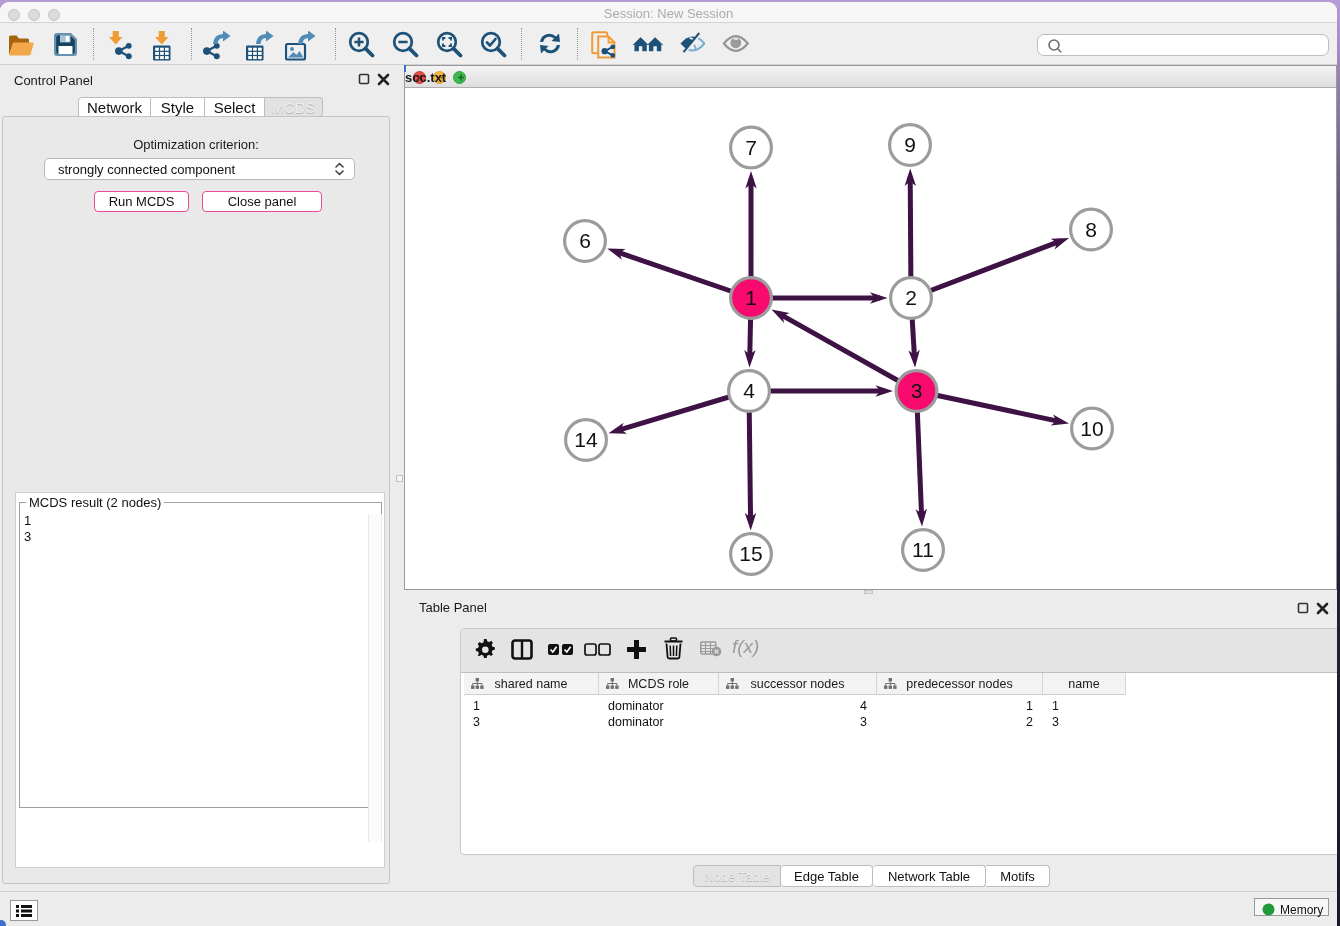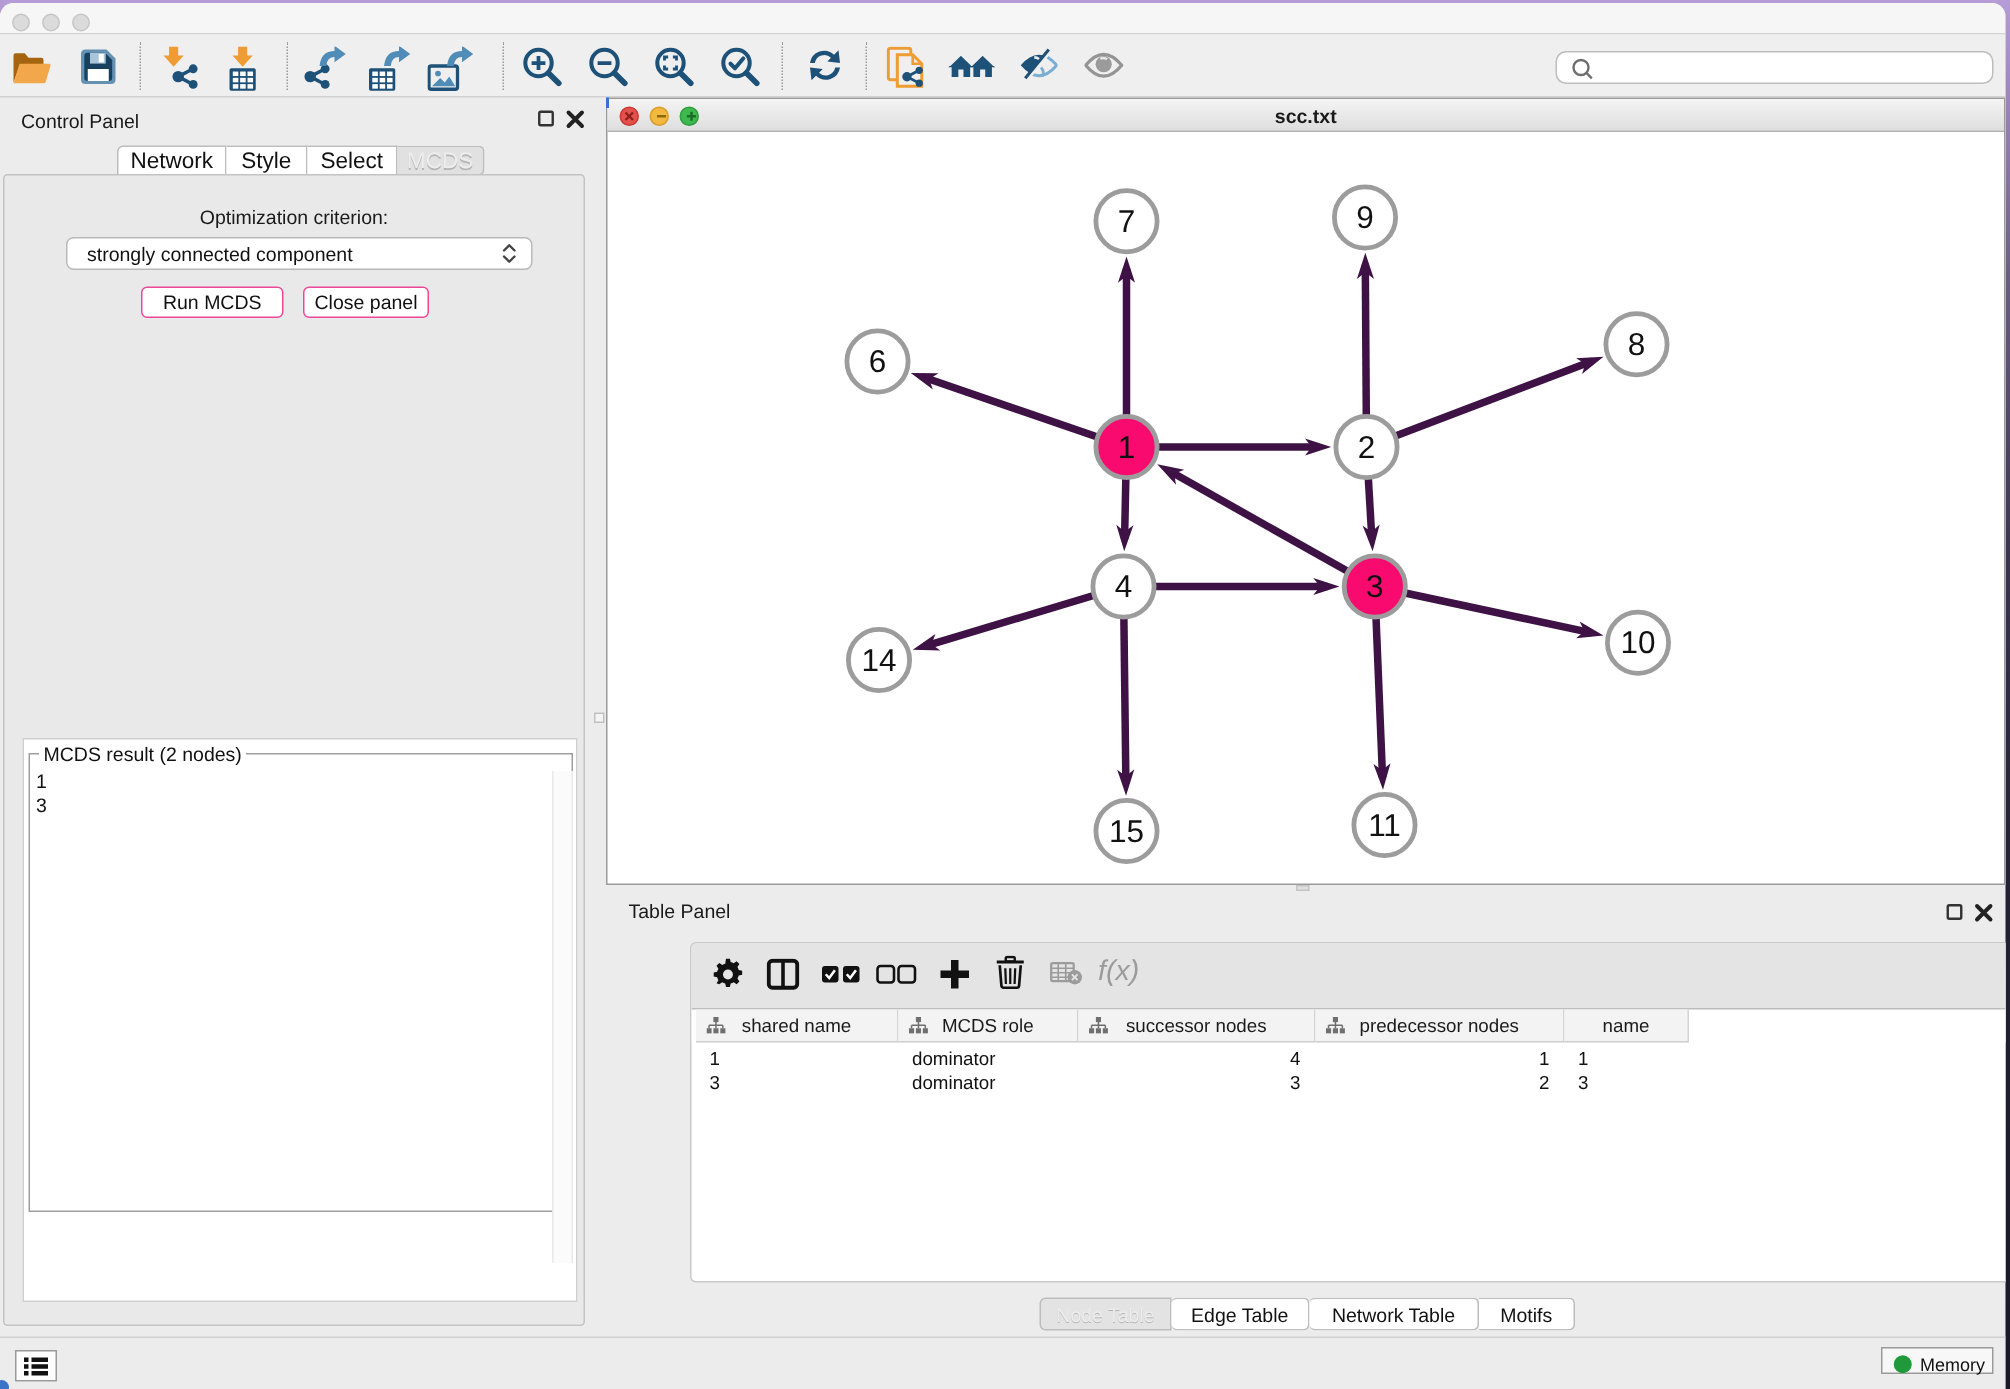--- a/index.html
+++ b/index.html
@@ -22,21 +22,21 @@
 .opt-label { position:absolute; left:0; top:135px; width:392px; text-align:center; font-size:13px; color:#1a1a1a; }
 .selectbox { position:absolute; left:44px; top:156px; width:311px; height:22px; background:#fff; border:1px solid #b9b9b9; border-radius:5px; font-size:13px; color:#111; line-height:21px; padding-left:13px; }
 .btn { position:absolute; top:189px; height:21px; background:#fff; border:1px solid #ec4899; border-radius:4px; font-size:13px; color:#111; text-align:center; line-height:20px; }
 .resultbox { position:absolute; left:15px; top:490px; width:370px; height:376px; background:#fff; border:1px solid #cecece; }
 .fieldset { position:absolute; left:3px; top:9px; width:363px; height:306px; border:1px solid #9e9e9e; }
 .legend { position:absolute; left:6px; top:-8px; background:#fff; padding:0 3px; font-size:13px; color:#111; }
 .scrolltrack { position:absolute; right:2px; top:21px; width:14px; height:328px; background:#fbfbfb; border-left:1px solid #e9e9e9; border-right:1px solid #e9e9e9; }
 
 .netwin { position:absolute; left:404px; top:63px; width:933px; height:525px; border:1px solid #9a9a9a; background:#fff; }
 .nettitle { position:absolute; left:0; top:0; width:100%; height:22px; background:linear-gradient(180deg,#f4f4f4,#dedede); border-bottom:1px solid #aeaeae; }
-.nettext { position:absolute; top:4px; left:0; width:100%; text-align:center; font-size:13px; font-weight:bold; color:#1a1a1a; }
+.nettext { position:absolute; top:4px; left:0; width:100%; font-size:13px; font-weight:bold; color:#1a1a1a; }
 .light { position:absolute; top:4.5px; width:13px; height:13px; border-radius:50%; }
 
 .tblwrap { position:absolute; left:412px; top:626px; width:919px; height:227px; border:1px solid #c9c9c9; border-radius:4px; background:#fff; overflow:hidden;margin-left:48px; }
 .tbltoolbar { position:absolute; left:0; top:0; width:100%; height:43px; background:#e4e4e4; }
 .tblhead { position:absolute; left:0; top:43px; width:100%; height:23px; background:#fff; border-top:1px solid #bdbdbd; font-size:12.5px; color:#1a1a1a; }
 .hcell { position:absolute; top:0; height:22px; line-height:22px; text-align:center; border-right:1px solid #d4d4d4; border-bottom:1px solid #cfcfcf; background:#f3f3f3; }
 .trow { position:absolute; font-size:12.5px; color:#111; height:16px; line-height:16px; }
 .tabs-bot { position:absolute; top:863px; height:22px; }
 .btab { position:absolute; top:0; height:22px; background:#fff; border:1px solid #bdbdbd; font-size:13px; color:#111; text-align:center; line-height:21px; border-radius:4px; }
 .statusbar { position:absolute; left:0; top:889px; width:100%; height:35px; background:#ececec; border-top:1px solid #cfcfcf; }
@@ -44,20 +44,21 @@
 .membtn { position:absolute; right:8px; top:6px; width:75px; height:18px; background:#f7f7f7; border:1px solid #9a9a9a; font-size:12px; color:#111; }
 svg text { font-family:"Liberation Sans", sans-serif; }
 </style>
 </head>
 <body>
 <div class="app">
   <div class="titlebar">
     <div class="tl" style="left:8px"></div>
     <div class="tl" style="left:28px"></div>
     <div class="tl" style="left:48px"></div>
+    <div class="titletext">Session: New Session</div>
   </div>
   <div class="toolbar">
     <div class="tsep" style="left:93px"></div>
       <div class="tsep" style="left:191px"></div>
       <div class="tsep" style="left:335px"></div>
       <div class="tsep" style="left:521px"></div>
       <div class="tsep" style="left:577px"></div>
 <svg class="ticon" style="left:6px;top:9px" width="30" height="27" viewBox="0 0 30 27">
         <path d="M3 23 L3 5 Q3 3.5 4.5 3.5 L10.5 3.5 L13 6.5 L21.5 6.5 Q23 6.5 23 8 L23 11 L7.5 11 Z" fill="#a5650f"></path>
 <path d="M3 23.5 L7 10.5 L26.5 10.5 Q28 10.5 27.6 12 L24.5 22.5 Q24.2 23.5 23 23.5 Z" fill="#f3a74b"></path>
@@ -232,21 +233,21 @@
   </div>
   <div class="cp-panel"></div>
   <div class="opt-label">Optimization criterion:</div>
   <div class="selectbox">strongly connected component
     <svg width="11" height="16" style="position:absolute;right:9px;top:2px" viewBox="0 0 11 16">
         <path d="M2 6 L5.5 2.5 L9 6" fill="none" stroke="#444" stroke-width="1.6" stroke-linecap="round" stroke-linejoin="round"></path>
         <path d="M2 10 L5.5 13.5 L9 10" fill="none" stroke="#444" stroke-width="1.6" stroke-linecap="round" stroke-linejoin="round"></path>
       </svg>
   </div>
   <div class="btn" style="left:94px;width:95px">Run MCDS</div>
-  <div class="btn" style="left:202px;width:84px">Close panel</div>
+  <div class="btn" style="left:202px;width:120px">Close panel</div>
   <div class="resultbox">
     <div class="fieldset">
         <div class="legend">MCDS result (2 nodes)</div>
       </div>
     <div style="position:absolute;left:8px;top:20px;font-size:13px;color:#111;line-height:16px">1<br>3</div>
     <div class="scrolltrack"></div>
   </div>
   <div class="netwin">
     <div class="nettitle">
       <div class="light" style="left:8px;background:#e4504a;border:1px solid #c93c36"></div>

